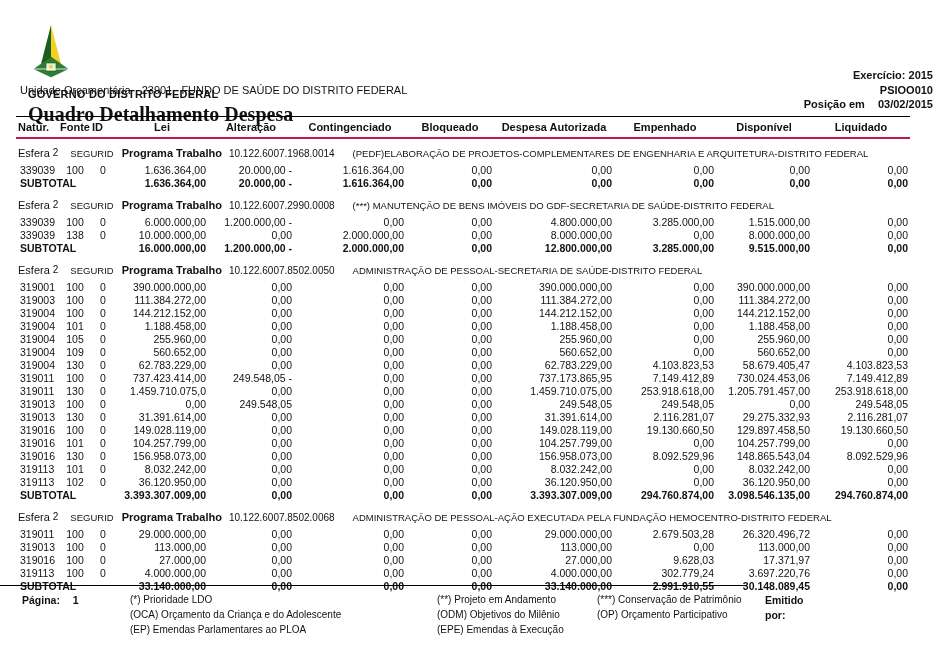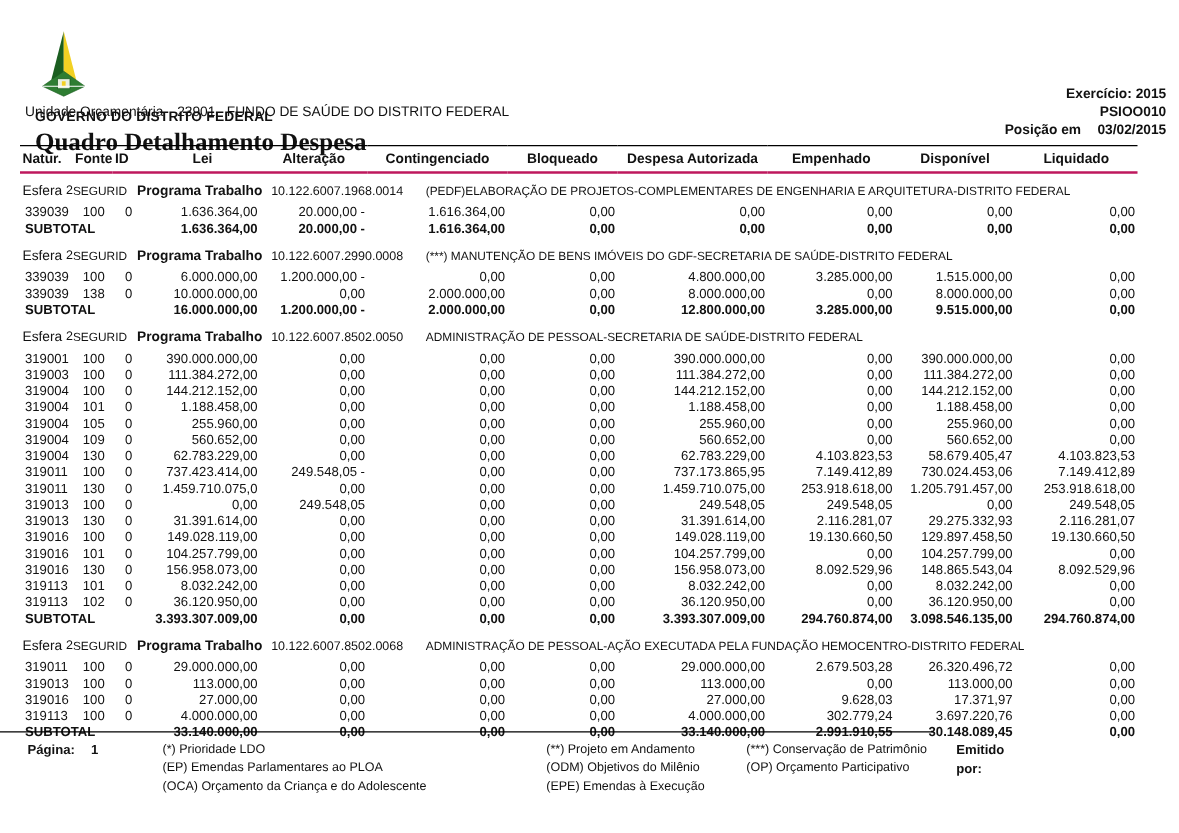--- a/index.html
+++ b/index.html
@@ -34,21 +34,21 @@
   th.l{text-align:left;padding-left:2px;}
   th.c{}
   td{font-size:10.5px;line-height:13px;padding:0;white-space:nowrap;}
   td.t{text-align:left;padding-left:4px;}
   td.f{text-align:center;}
   td.i{text-align:center;}
   td.n{text-align:right;padding-right:2px;}
   tr.section-row td{padding-top:8px;padding-bottom:4px;font-size:10px;}
   .esf-label{font-weight:normal;font-size:11px;padding-left:2px;}
   .esf-val{font-size:10px;margin-left:3px;position:relative;top:-1px;}
-  .esf-seg{font-size:9.5px;}
+  .esf-seg{font-size:9.5px;margin-left:12px;}
   .esf-prog{font-weight:bold;font-size:11px;margin-left:8px;}
   .esf-code{font-size:10px;margin-left:7px;}
   .esf-desc{font-size:9.5px;margin-left:18px;}
   tr.subtotal-row td{font-weight:bold;padding-bottom:1px;}
   tr.subtotal-row td.sub-label{text-align:left;padding-left:4px;}
   
   .footer{position:absolute;left:0;top:585px;width:747px;border-top:1.5px solid #000;}
   .footer-inner{position:relative;font-size:10px;line-height:15px;padding-top:6px;}
   .pagina{position:absolute;left:22px;top:7px;font-weight:bold;font-size:10.5px;}
   .pagina .pag-val{margin-left:10px;}
@@ -486,22 +486,22 @@
   </div>
 
   <div class="footer">
     <div class="footer-inner">
       <div class="pagina">
         <span>Página:</span>
         <span class="pag-val">1</span>
       </div>
       <div class="leg1">
         <div>(*)  Prioridade LDO</div>
+        <div>(OCA)  Orçamento da Criança e do Adolescente</div>
         <div>(EP)  Emendas Parlamentares ao PLOA</div>
-        <div>(OCA)  Orçamento da Criança e do Adolescente</div>
       </div>
       <div class="leg2">
         <div>(**)  Projeto em Andamento</div>
         <div>(ODM) Objetivos do Milênio</div>
         <div>(EPE) Emendas à Execução</div>
       </div>
       <div class="leg3">
         <div>(***)  Conservação de Patrimônio</div>
         <div>(OP) Orçamento Participativo</div>
       </div>

